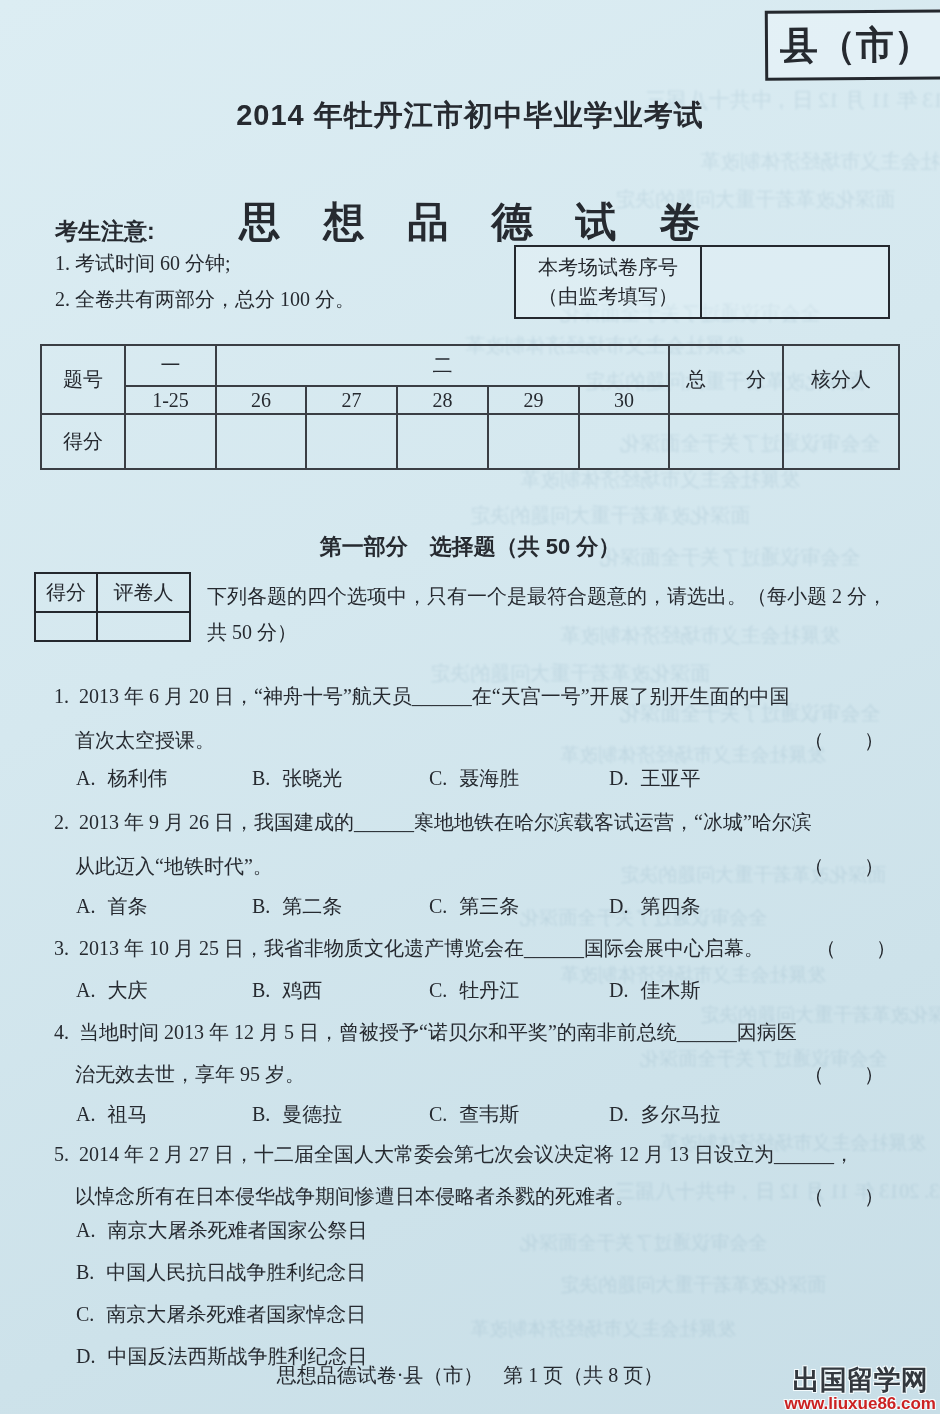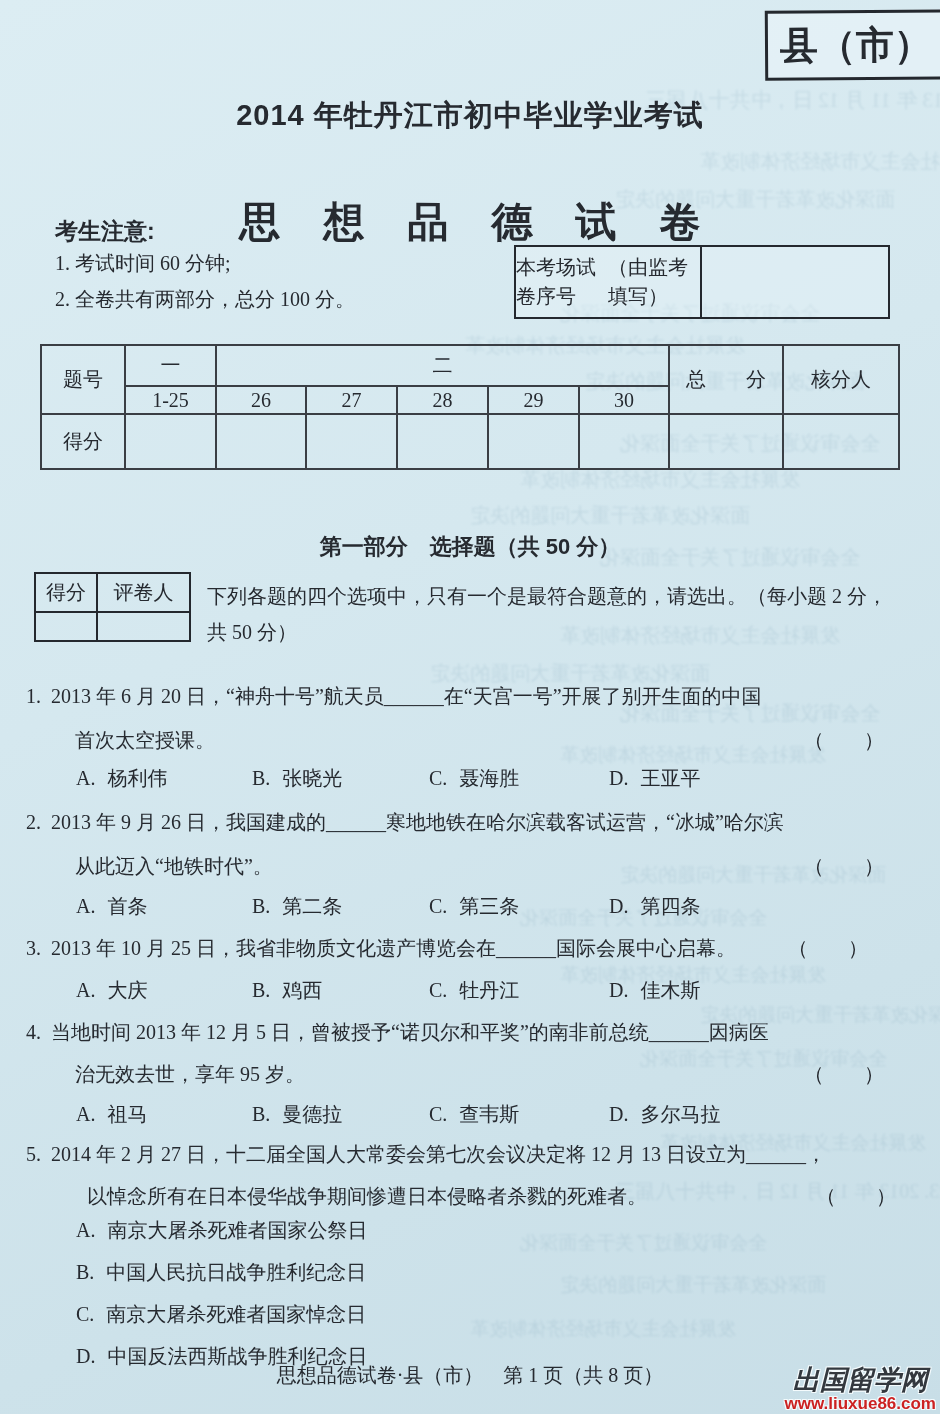--- a/index.html
+++ b/index.html
@@ -30,56 +30,56 @@
     font-family:"Liberation Sans", sans-serif; font-weight:bold; font-size:41px;}
   .title2 span{letter-spacing:1.05em; margin-right:-1.05em; white-space:nowrap;margin-top:45px;}
   
   .notice-head{position:absolute; left:55px; top:216px; font-family:"Liberation Sans", sans-serif;
     font-weight:bold; font-size:23px;}
   .notice-item{position:absolute; left:55px; font-size:20px; white-space:nowrap;}
   
   .serial-box{position:absolute; left:514px; top:245px; width:376px; height:74px;
     border:2px solid #24282e; box-sizing:border-box; display:flex; background:rgba(240,248,251,.3);}
   .serial-label{width:186px; border-right:2px solid #24282e; box-sizing:border-box;
-    display:flex; flex-direction:row; justify-content:center; align-items:center;
+    display:flex; flex-direction:column; justify-content:center; align-items:center;
     font-size:20px; line-height:29px;}
   .serial-value{flex:1;}
   
   .score-table{position:absolute; left:40px; top:344px; border-collapse:collapse;
     table-layout:fixed; font-size:20px;}
   .score-table td{border:2px solid #3a3e44; text-align:center; vertical-align:middle; padding:0;}
   
   .part1-head{position:absolute; top:532px; left:0; width:100%; text-align:center;
     font-family:"Liberation Sans", sans-serif; font-weight:bold; font-size:22px;}
   
   .grader-box{position:absolute; left:34px; top:572px; width:157px; height:70px;
     border:2px solid #24282e; box-sizing:border-box; display:grid;
     grid-template-columns:62px 1fr; grid-template-rows:39px 1fr; font-size:20px;}
   .grader-box .cell{border-right:2px solid #24282e; border-bottom:2px solid #24282e;
     display:flex; align-items:center; justify-content:center;}
   .grader-box .cell:nth-child(2n){border-right:none;}
   .grader-box .cell:nth-child(n+3){border-bottom:none;}
   
   .instr{position:absolute; left:207px; width:680px; font-size:20px; line-height:36px; white-space:nowrap;}
   
-  .qrow{position:absolute; left:26px; width:868px; height:36px; line-height:36px;
+  .qrow{position:absolute; left:54px; width:868px; height:36px; line-height:36px;
     font-size:20px; white-space:nowrap;}
   .qrow.cont{left:75px; width:835px;}
   .q-num{margin-right:10px;}
   .bracket{position:absolute; right:26px;}
   .opts{position:absolute; left:42px; width:868px; height:36px; line-height:36px; font-size:20px;}
   .opt{position:absolute; white-space:nowrap;}
   .opt .olabel{margin-right:12px;}
   .opt.o0{left:34px;} .opt.o1{left:210px;} .opt.o2{left:387px;} .opt.o3{left:567px;}
   .opt-stack{position:absolute; left:76px; height:36px; line-height:36px; font-size:20px; white-space:nowrap;}
   
   .footer{position:absolute; top:1362px; left:0; width:940px; text-align:center; font-size:20px;}
   .watermark{position:absolute; right:4px; bottom:2px; z-index:2; text-align:center; line-height:1;}
   .wm-name{font-family:"Liberation Sans", sans-serif; font-weight:bold; font-size:27px; color:#33383e;
-    text-shadow:-1px -1px 0 #f4fbfd,1px -1px 0 #f4fbfd,-1px 1px 0 #f4fbfd,1px 1px 0 #f4fbfd;font-style:italic;}
+    text-shadow:-1px -1px 0 #f4fbfd,1px -1px 0 #f4fbfd,-1px 1px 0 #f4fbfd,1px 1px 0 #f4fbfd;}
   .wm-url{font-family:"Liberation Sans", sans-serif; font-weight:bold; font-size:17px; color:#cc2222;
     margin-top:1px;
     text-shadow:-1px -1px 0 #f4fbfd,1px -1px 0 #f4fbfd,-1px 1px 0 #f4fbfd,1px 1px 0 #f4fbfd;}
 </style>
 </head>
 <body>
 
 <div class="page">
   <div class="ghost-layer">
       <div class="ghost-line" style="left: 645px; top: 86px; font-size: 21px;">23. 2013 年 11 月 12 日，中共十八届三</div>
@@ -234,21 +234,21 @@
     <div class="opts" style="top:1096px;">
       <span class="opt o0"><span class="olabel">A.</span><span>祖马</span></span>
       <span class="opt o1"><span class="olabel">B.</span><span>曼德拉</span></span>
       <span class="opt o2"><span class="olabel">C.</span><span>查韦斯</span></span>
       <span class="opt o3"><span class="olabel">D.</span><span>多尔马拉</span></span>
     </div>
 
     <div class="qrow" style="top:1136px;">
       <span class="q-num">5.</span><span>2014 年 2 月 27 日，十二届全国人大常委会第七次会议决定将 12 月 13 日设立为______，</span>
     </div>
-    <div class="qrow cont" style="top:1178px;margin-left:12px;">
+    <div class="qrow cont" style="top:1178px;">
       <span>以悼念所有在日本侵华战争期间惨遭日本侵略者杀戮的死难者。</span>
       <span class="bracket">（　　）</span>
     </div>
     <div class="opt-stack" style="top:1212px;">
       <span class="olabel" style="margin-right:12px;">A.</span><span>南京大屠杀死难者国家公祭日</span>
     </div>
     <div class="opt-stack" style="top:1254px;">
       <span class="olabel" style="margin-right:12px;">B.</span><span>中国人民抗日战争胜利纪念日</span>
     </div>
     <div class="opt-stack" style="top:1296px;">

